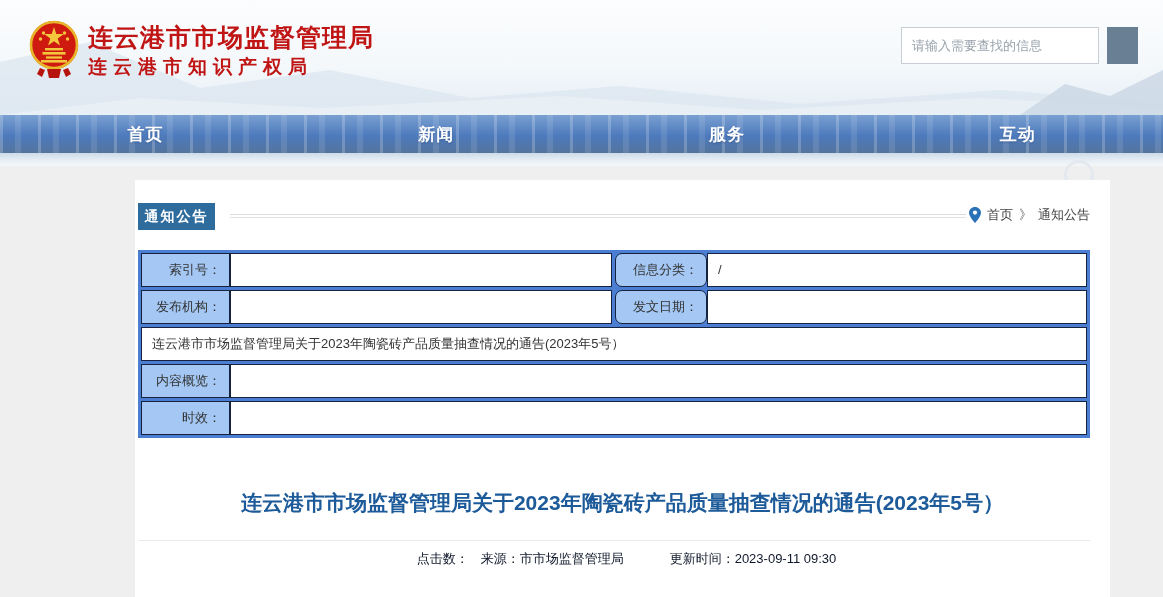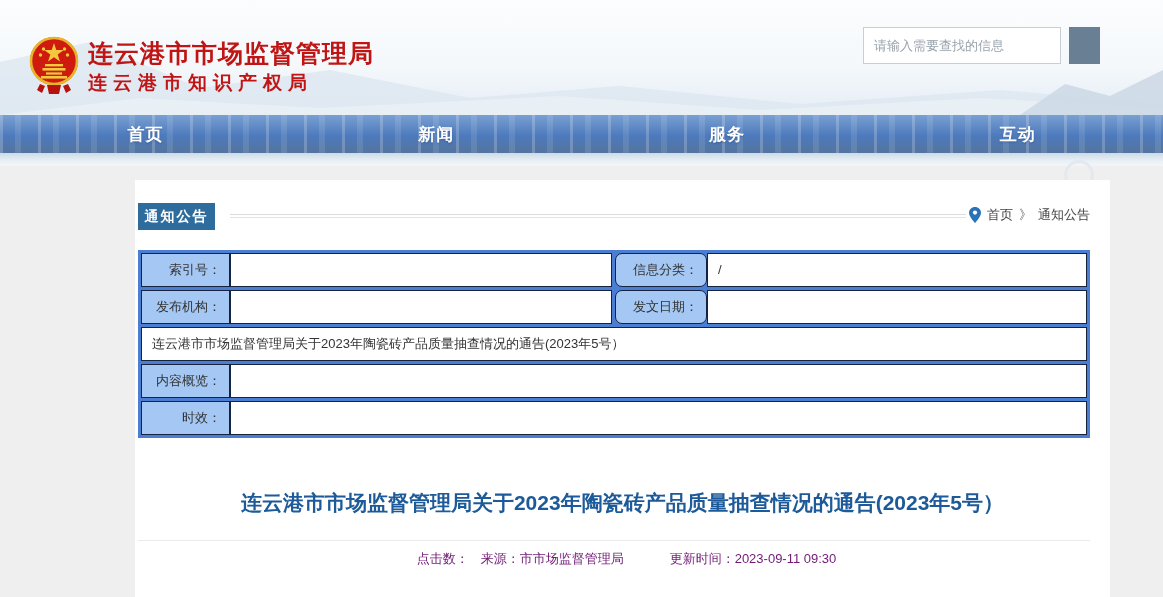--- a/index.html
+++ b/index.html
@@ -9,21 +9,21 @@
   
   .banner { position: absolute; top: 0; left: 0; width: 1163px; height: 166px;
     background: linear-gradient(180deg, #fcfdfe 0%, #f4f8fb 40%, #e3ecf4 72%, #d3dfeb 100%); }
   .banner svg.scenery { position: absolute; top: 0; left: 0; }
 
   .emblem { position: absolute; left: 26px; top: 19px; width: 56px; height: 60px; }
   .org-names { position: absolute; left: 88px; top: 22px; color: #c01515; font-weight: bold; }
   .org-line1 { font-size: 25px; letter-spacing: 1px; line-height: 30px; }
   .org-line2 { font-size: 19px; letter-spacing: 6px; line-height: 30px; }
 
-  .search-wrap { position: absolute; left: 863px; top: 27px; width: 237px; height: 37px; display: flex; gap: 8px; }
+  .search-wrap { position: absolute; left: 901px; top: 27px; width: 237px; height: 37px; display: flex; gap: 8px; }
   .search-input { width: 200px; height: 37px; border: 1px solid #c9ced4; background: #fff;
     padding: 0 10px; font-size: 13px; color: #333; outline: none; }
   .search-input::placeholder { color: #99a3ac; }
   .search-btn { width: 37px; height: 37px; border: none; background: #697f93; cursor: pointer; }
 
   
   .nav { position: absolute; top: 115px; left: 0; width: 1163px; height: 38px; display: flex;
     background:
       repeating-linear-gradient(90deg, rgba(255,255,255,0.20) 0px 3px, rgba(255,255,255,0) 3px 15px,
         rgba(255,255,255,0.10) 15px 21px, rgba(255,255,255,0) 21px 38px),
@@ -57,37 +57,37 @@
   .tlabel { background: #a4c7f3; text-align: right; padding-right: 8px; }
   .tvalue { background: #ffffff; padding-left: 10px; text-align: left; }
   .w-label1 { width: 89px; } .w-value1 { width: 382px; margin-right: 3px; }
   .w-label2 { width: 92px; border-radius: 7px; } .w-flex { flex: 1; }
 
   
   .article-title { position: absolute; left: 0; top: 308px; width: 975px; text-align: center;
     color: #1d5a99; font-size: 21px; font-weight: bold; line-height: 30px; }
   .bottom-rule { position: absolute; left: 3px; top: 360px; width: 952px; border-top: 1px solid #ebebeb; }
   .article-meta { position: absolute; left: 0; top: 370px; width: 983px; display: flex;
-    justify-content: center; align-items: center; font-size: 13px; color: #701a75; }
+    justify-content: center; align-items: center; font-size: 13px; color: #0f172a; }
   .article-meta .seg { margin: 0 6px; }
   .article-meta .gap { width: 34px; }
 </style>
 </head>
 <body>
 
 <div class="page">
 
   <div class="banner">
     <svg class="scenery" width="1163" height="166" viewBox="0 0 1163 166">
       <polygon points="0,115 0,62 90,42 200,88 330,70 470,98 620,86 800,104 1000,90 1163,104 1163,115" fill="#dde7f0" opacity="0.8"></polygon>
       <polygon points="0,115 140,98 320,108 560,96 760,110 980,98 1163,108 1163,115" fill="#e9eff5" opacity="0.9"></polygon>
       <polygon points="1020,115 1065,84 1110,96 1163,70 1163,115" fill="#cdd9e6" opacity="0.9"></polygon>
     </svg>
 
-    <div style="position:absolute; left:0; top:16px; width:480px; height:95px;">
+    <div style="position:absolute; left:0; top:0; width:480px; height:95px;">
       <svg class="emblem" viewBox="0 0 56 60">
         <circle cx="28" cy="26" r="24" fill="#cf1a10"></circle>
         <circle cx="28" cy="26" r="23" fill="none" stroke="#e8b52a" stroke-width="2.6"></circle>
         <path d="M28 8 L30.3 15.1 L37.8 15.1 L31.7 19.5 L34 26.6 L28 22.2 L22 26.6 L24.3 19.5 L18.2 15.1 L25.7 15.1 Z" fill="#f4c83c"></path>
         <circle cx="17.5" cy="14" r="1.7" fill="#f4c83c"></circle>
         <circle cx="38.5" cy="14" r="1.7" fill="#f4c83c"></circle>
         <circle cx="14.5" cy="20" r="1.7" fill="#f4c83c"></circle>
         <circle cx="41.5" cy="20" r="1.7" fill="#f4c83c"></circle>
         <rect x="19" y="29" width="18" height="2.4" fill="#f4c83c"></rect>
         <rect x="16.5" y="33" width="23" height="2.6" fill="#f4c83c"></rect>

